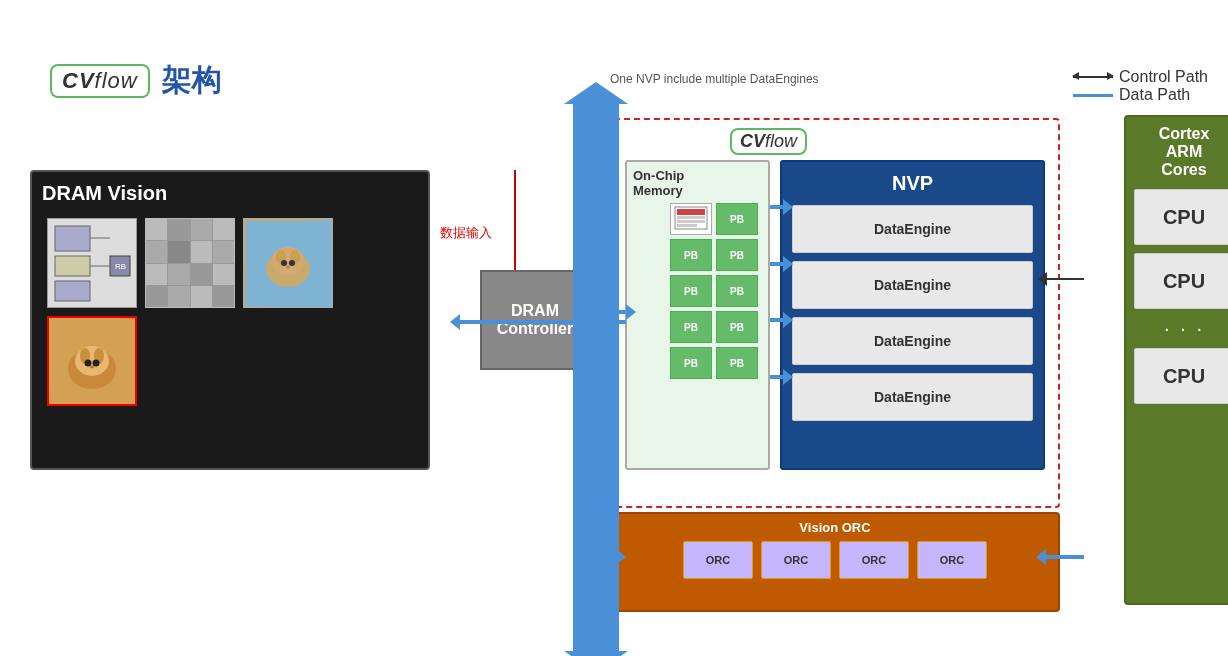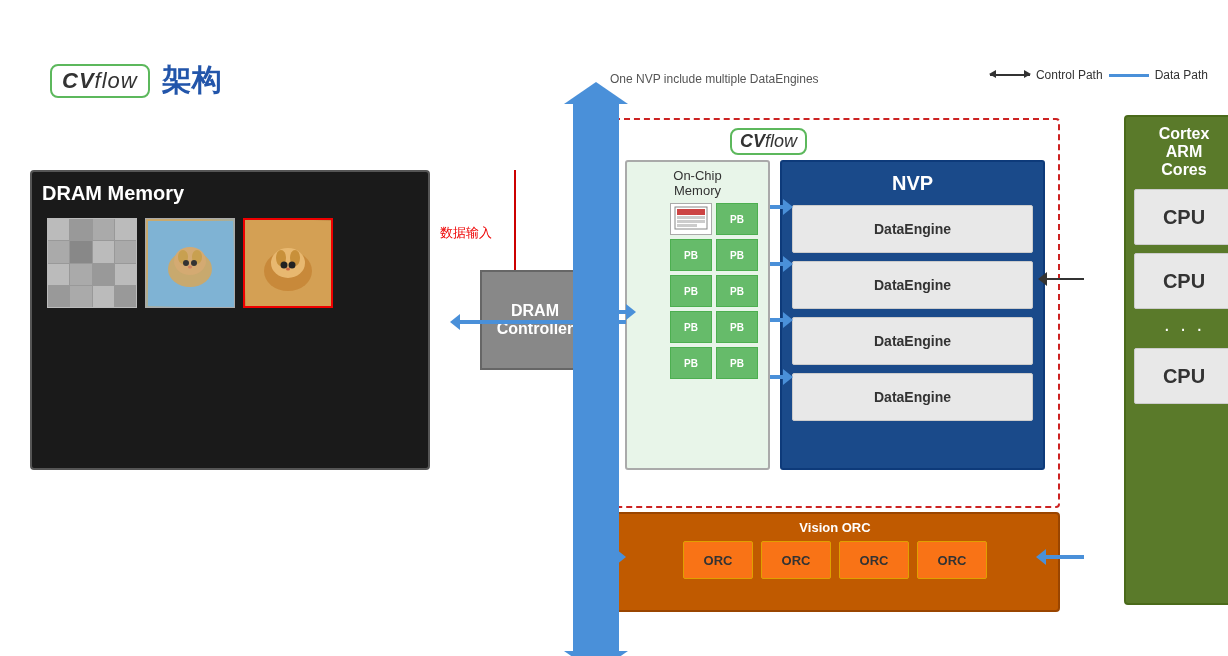--- a/index.html
+++ b/index.html
@@ -50,23 +50,23 @@
       color: #2255aa;
       font-weight: bold;
     }
 
     
     .legend {
       position: absolute;
       top: 68px;
       right: 20px;
       display: flex;
-      flex-direction: row;
-      gap: 6px;
-      font-size: 12px;
+      flex-direction: column;
+      gap: 0;
+      font-size: 16px;
       color: #333;
     }
     .legend-item {
       display: flex;
       align-items: center;
       gap: 6px;
     }
     .legend-line-control {
       width: 40px;
       height: 2px;
@@ -228,23 +228,23 @@
       left: 625px;
       width: 145px;
       height: 310px;
       background: #e8f5e9;
       border: 2px solid #aaa;
       border-radius: 3px;
       padding: 6px;
     }
     .on-chip-title {
       font-size: 13px;
-      font-weight: normal;
-      color: #333;
-      text-align: center;
+      font-weight: bold;
+      color: #333;
+      text-align: left;
       margin-bottom: 5px;
     }
     .pb-row {
       display: flex;
       gap: 4px;
       margin-bottom: 4px;
       align-items: center;
       padding-left: 37px;
     }
     .pb-box {
@@ -364,28 +364,28 @@
       color: #fff;
       text-align: center;
       margin-bottom: 6px;
     }
     .orc-row {
       display: flex;
       justify-content: center;
       gap: 8px;
     }
     .orc-box {
-      background: #f97316;
+      background: #c4b5fd;
       border: 1px solid #e0a000;
       width: 70px;
       height: 38px;
       display: flex;
       align-items: center;
       justify-content: center;
-      font-size: 13px;
+      font-size: 11px;
       font-weight: bold;
       color: #333;
       border-radius: 2px;
     }
 
     
     .data-input-label {
       position: absolute;
       top: 224px;
       left: 440px;
@@ -418,23 +418,35 @@
       <div class="legend-line-control"></div>
       <span>Control Path</span>
     </div>
     <div class="legend-item">
       <div class="legend-line-data"></div>
       <span>Data Path</span>
     </div>
   </div>
 
   <div class="dram-memory">
-    <div class="dram-title">DRAM Memory</div>
+    <div class="dram-title">DRAM Vision</div>
     <div class="dram-images">
 
+      <div class="img-diagram">
+        <svg width="85" height="85" viewBox="0 0 85 85">
+          <rect width="85" height="85" fill="#ddd"></rect>
+          <rect x="5" y="5" width="35" height="25" fill="#aac" stroke="#666" stroke-width="1"></rect>
+          <rect x="5" y="35" width="35" height="20" fill="#cca" stroke="#666" stroke-width="1"></rect>
+          <rect x="5" y="60" width="35" height="20" fill="#aac" stroke="#666" stroke-width="1"></rect>
+          <line x1="40" y1="17" x2="60" y2="17" stroke="#666" stroke-width="1"></line>
+          <line x1="40" y1="45" x2="60" y2="45" stroke="#666" stroke-width="1"></line>
+          <rect x="60" y="35" width="20" height="20" fill="#88a" stroke="#444" stroke-width="1"></rect>
+          <text x="65" y="48" font-size="8" fill="#fff">RB</text>
+        </svg>
+      </div>
 
       <div class="img-grid">
         <div class="img-grid-cell" style="background:#bbb"></div>
         <div class="img-grid-cell" style="background:#999"></div>
         <div class="img-grid-cell" style="background:#aaa"></div>
         <div class="img-grid-cell" style="background:#bbb"></div>
         <div class="img-grid-cell" style="background:#aaa"></div>
         <div class="img-grid-cell" style="background:#888"></div>
         <div class="img-grid-cell" style="background:#bbb"></div>
         <div class="img-grid-cell" style="background:#aaa"></div>

